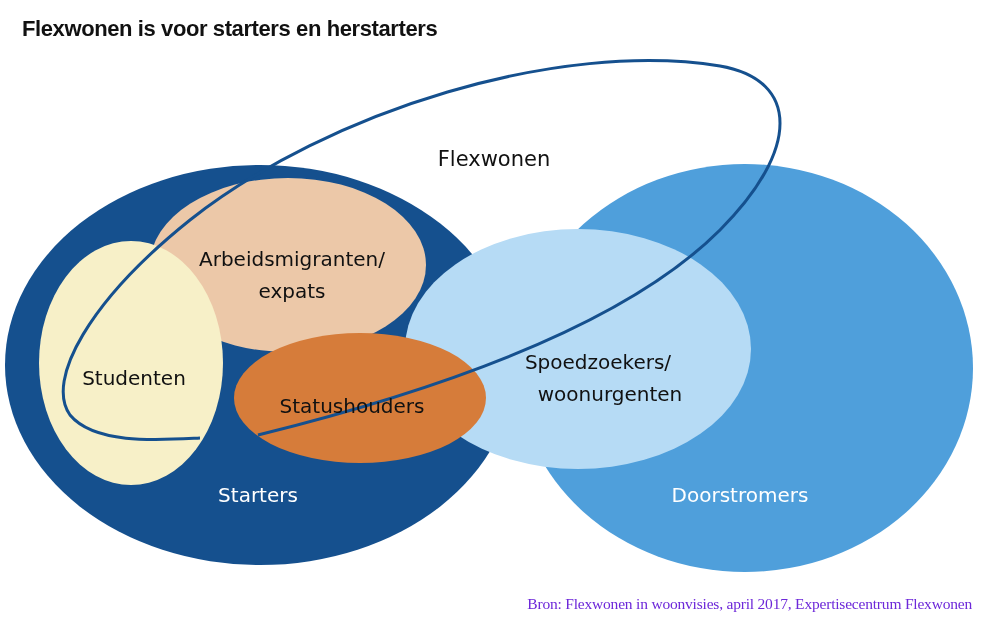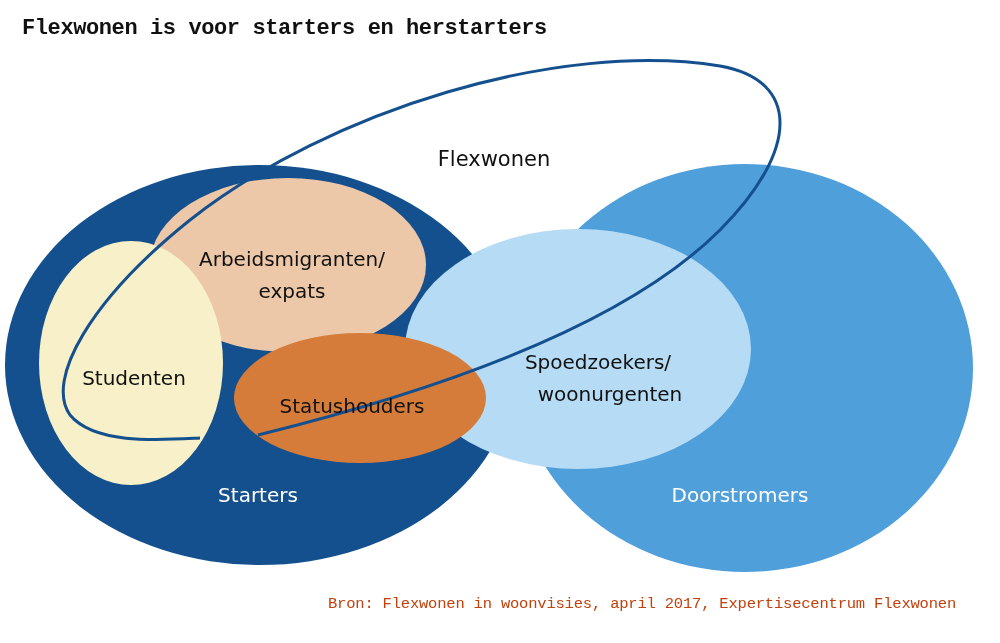--- a/index.html
+++ b/index.html
@@ -1,18 +1,18 @@
 <!DOCTYPE html>
 <html><head>
   <meta charset="utf-8">
   <style>
     html, body { margin: 0; padding: 0; background: #ffffff; }
     body { width: 1000px; height: 643px; position: relative; overflow: hidden; font-family: "Liberation Sans", sans-serif; }
-    .title { position: absolute; left: 22px; top: 16px; font-family: Liberation Mono, monospace; font-weight: bold; font-size: 22px; color: #111; letter-spacing: -0.4px; }
-    .source { position: absolute; right: 44px; top: 595px; font-family: Liberation Mono, monospace; font-size: 15.5px; color: #c2410c; letter-spacing: -0.2px; }
+    .title { position: absolute; left: 22px; top: 16px; font-family: Liberation Sans, sans-serif; font-weight: bold; font-size: 22px; color: #111; letter-spacing: -0.4px; }
+    .source { position: absolute; right: 28px; top: 595px; font-family: Liberation Serif, serif; font-size: 15.5px; color: #6d28d9; letter-spacing: -0.2px; }
     svg.diagram { position: absolute; left: 0; top: 0; }
     svg text { font-family: "DejaVu Sans", sans-serif; }
   </style>
 </head>
 <body>
 
 <div class="title">Flexwonen is voor starters en herstarters</div>
 
 <svg class="diagram" width="1000" height="643" viewBox="0 0 1000 643">
 

